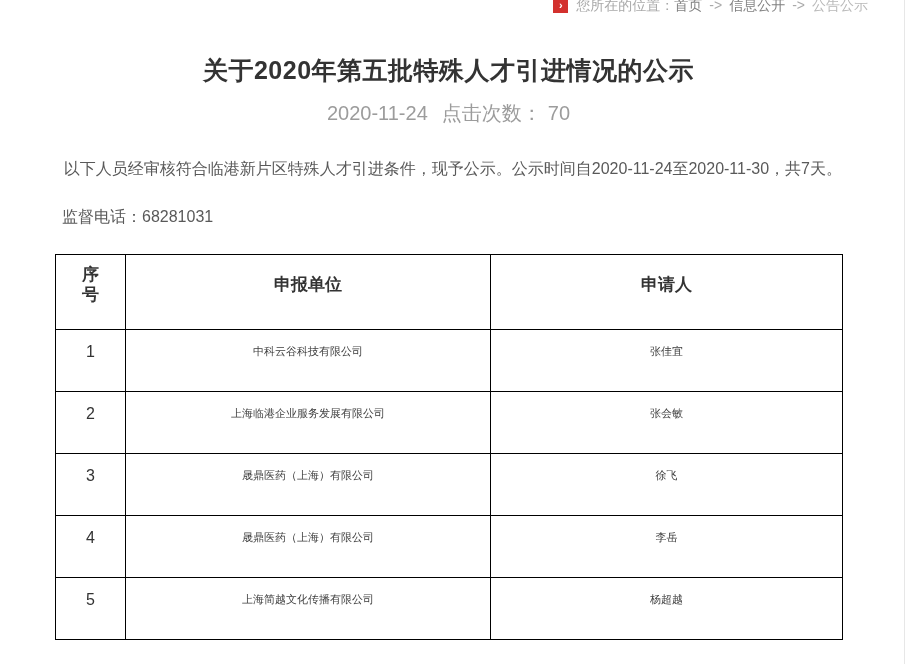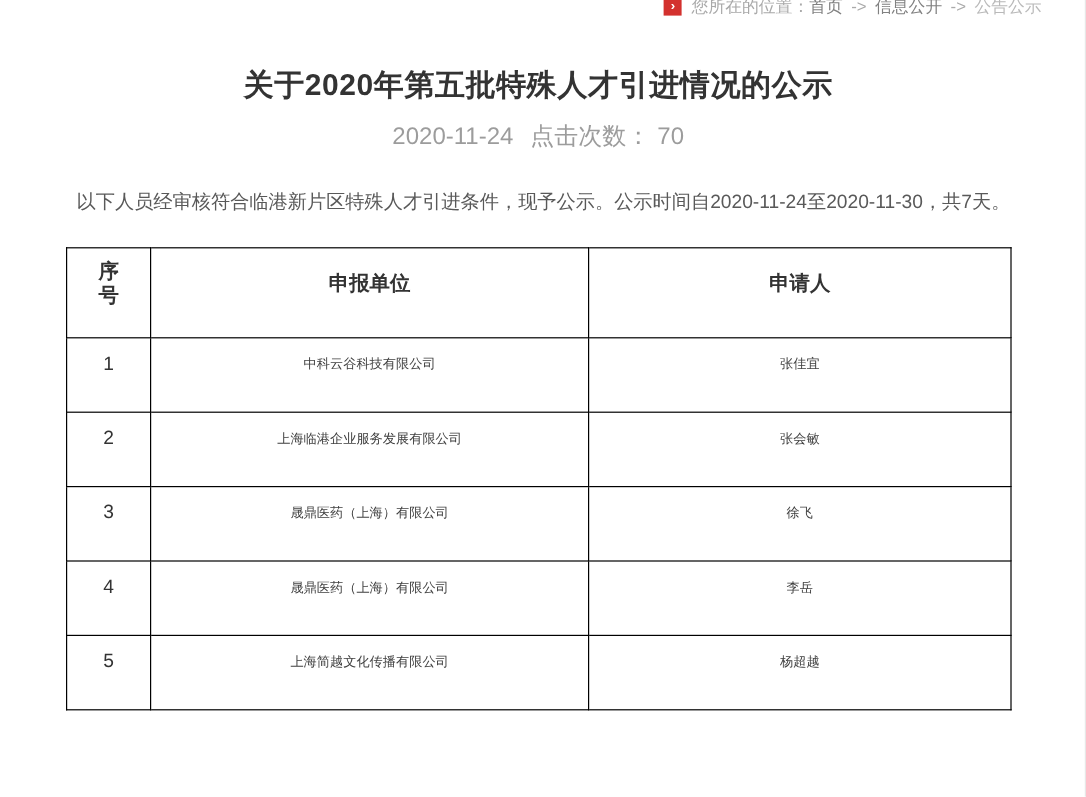--- a/index.html
+++ b/index.html
@@ -132,20 +132,21 @@
 
 <div class="article">
   <div class="article-title">关于2020年第五批特殊人才引进情况的公示</div>
 
   <div class="article-meta">
     <span>2020-11-24</span><span class="meta-sep"></span><span>点击次数：</span><span class="meta-hits-gap"></span><span>70</span>
   </div>
 
   <div class="article-body">以下人员经审核符合临港新片区特殊人才引进条件，现予公示。公示时间自2020-11-24至2020-11-30，共7天。</div>
 
+  <div class="article-phone">监督电话：68281031</div>
 
   <table class="notice-table">
     <colgroup>
       <col style="width:70px">
       <col style="width:365px">
       <col style="width:352px">
     </colgroup>
     <thead>
       <tr>
         <th class="serial-head">序

